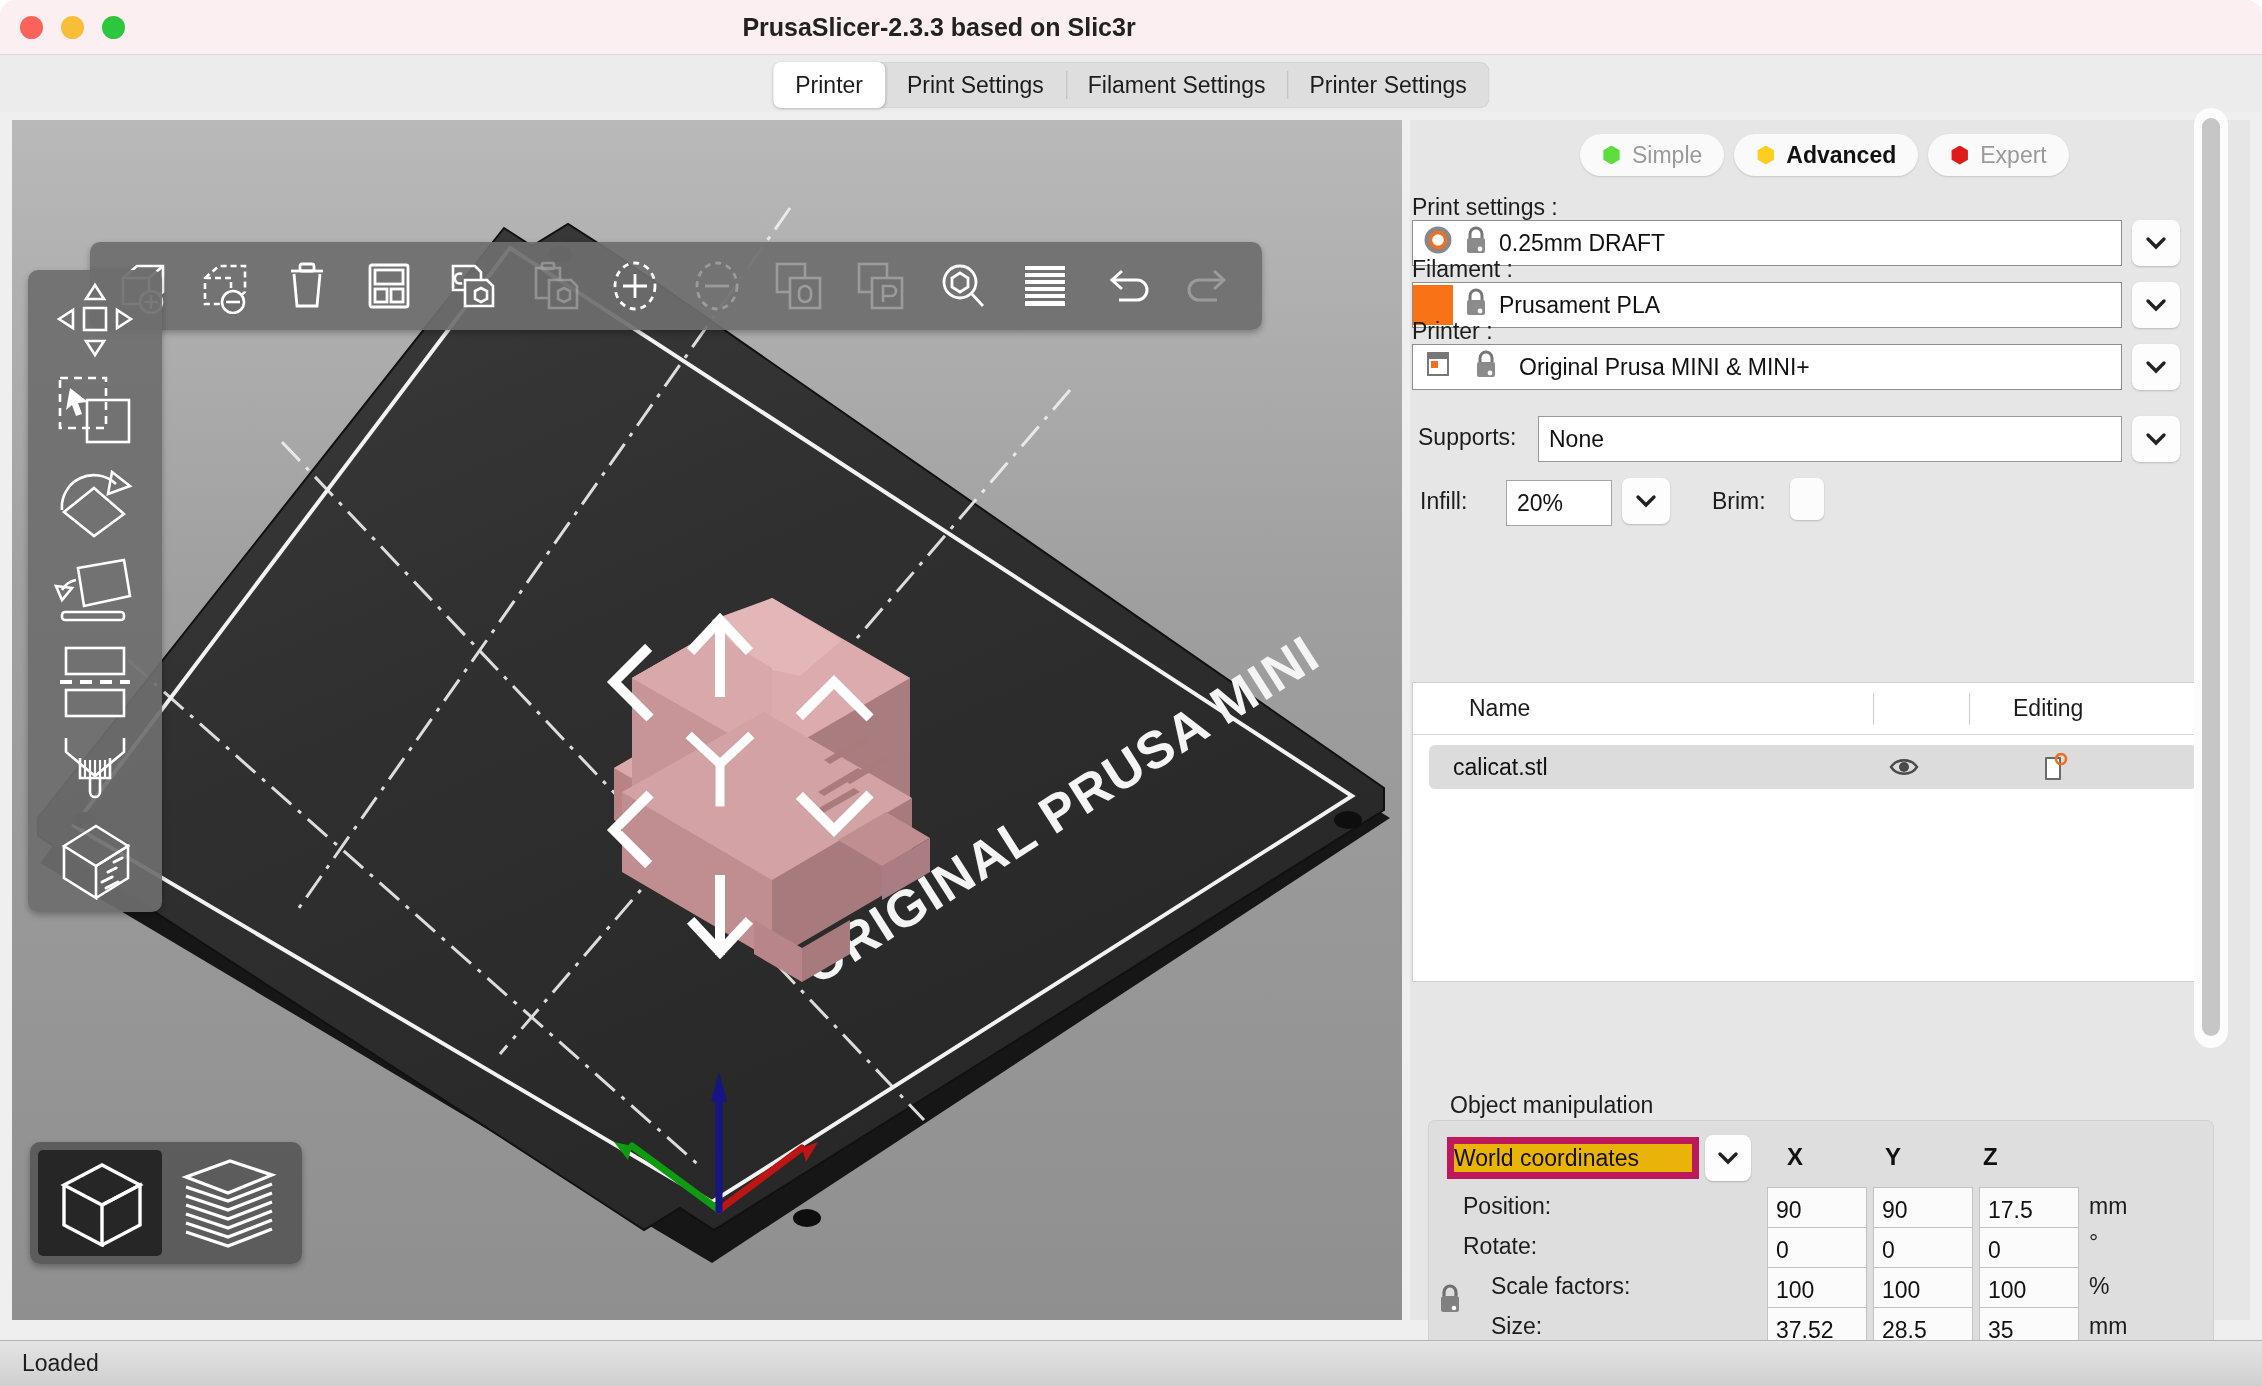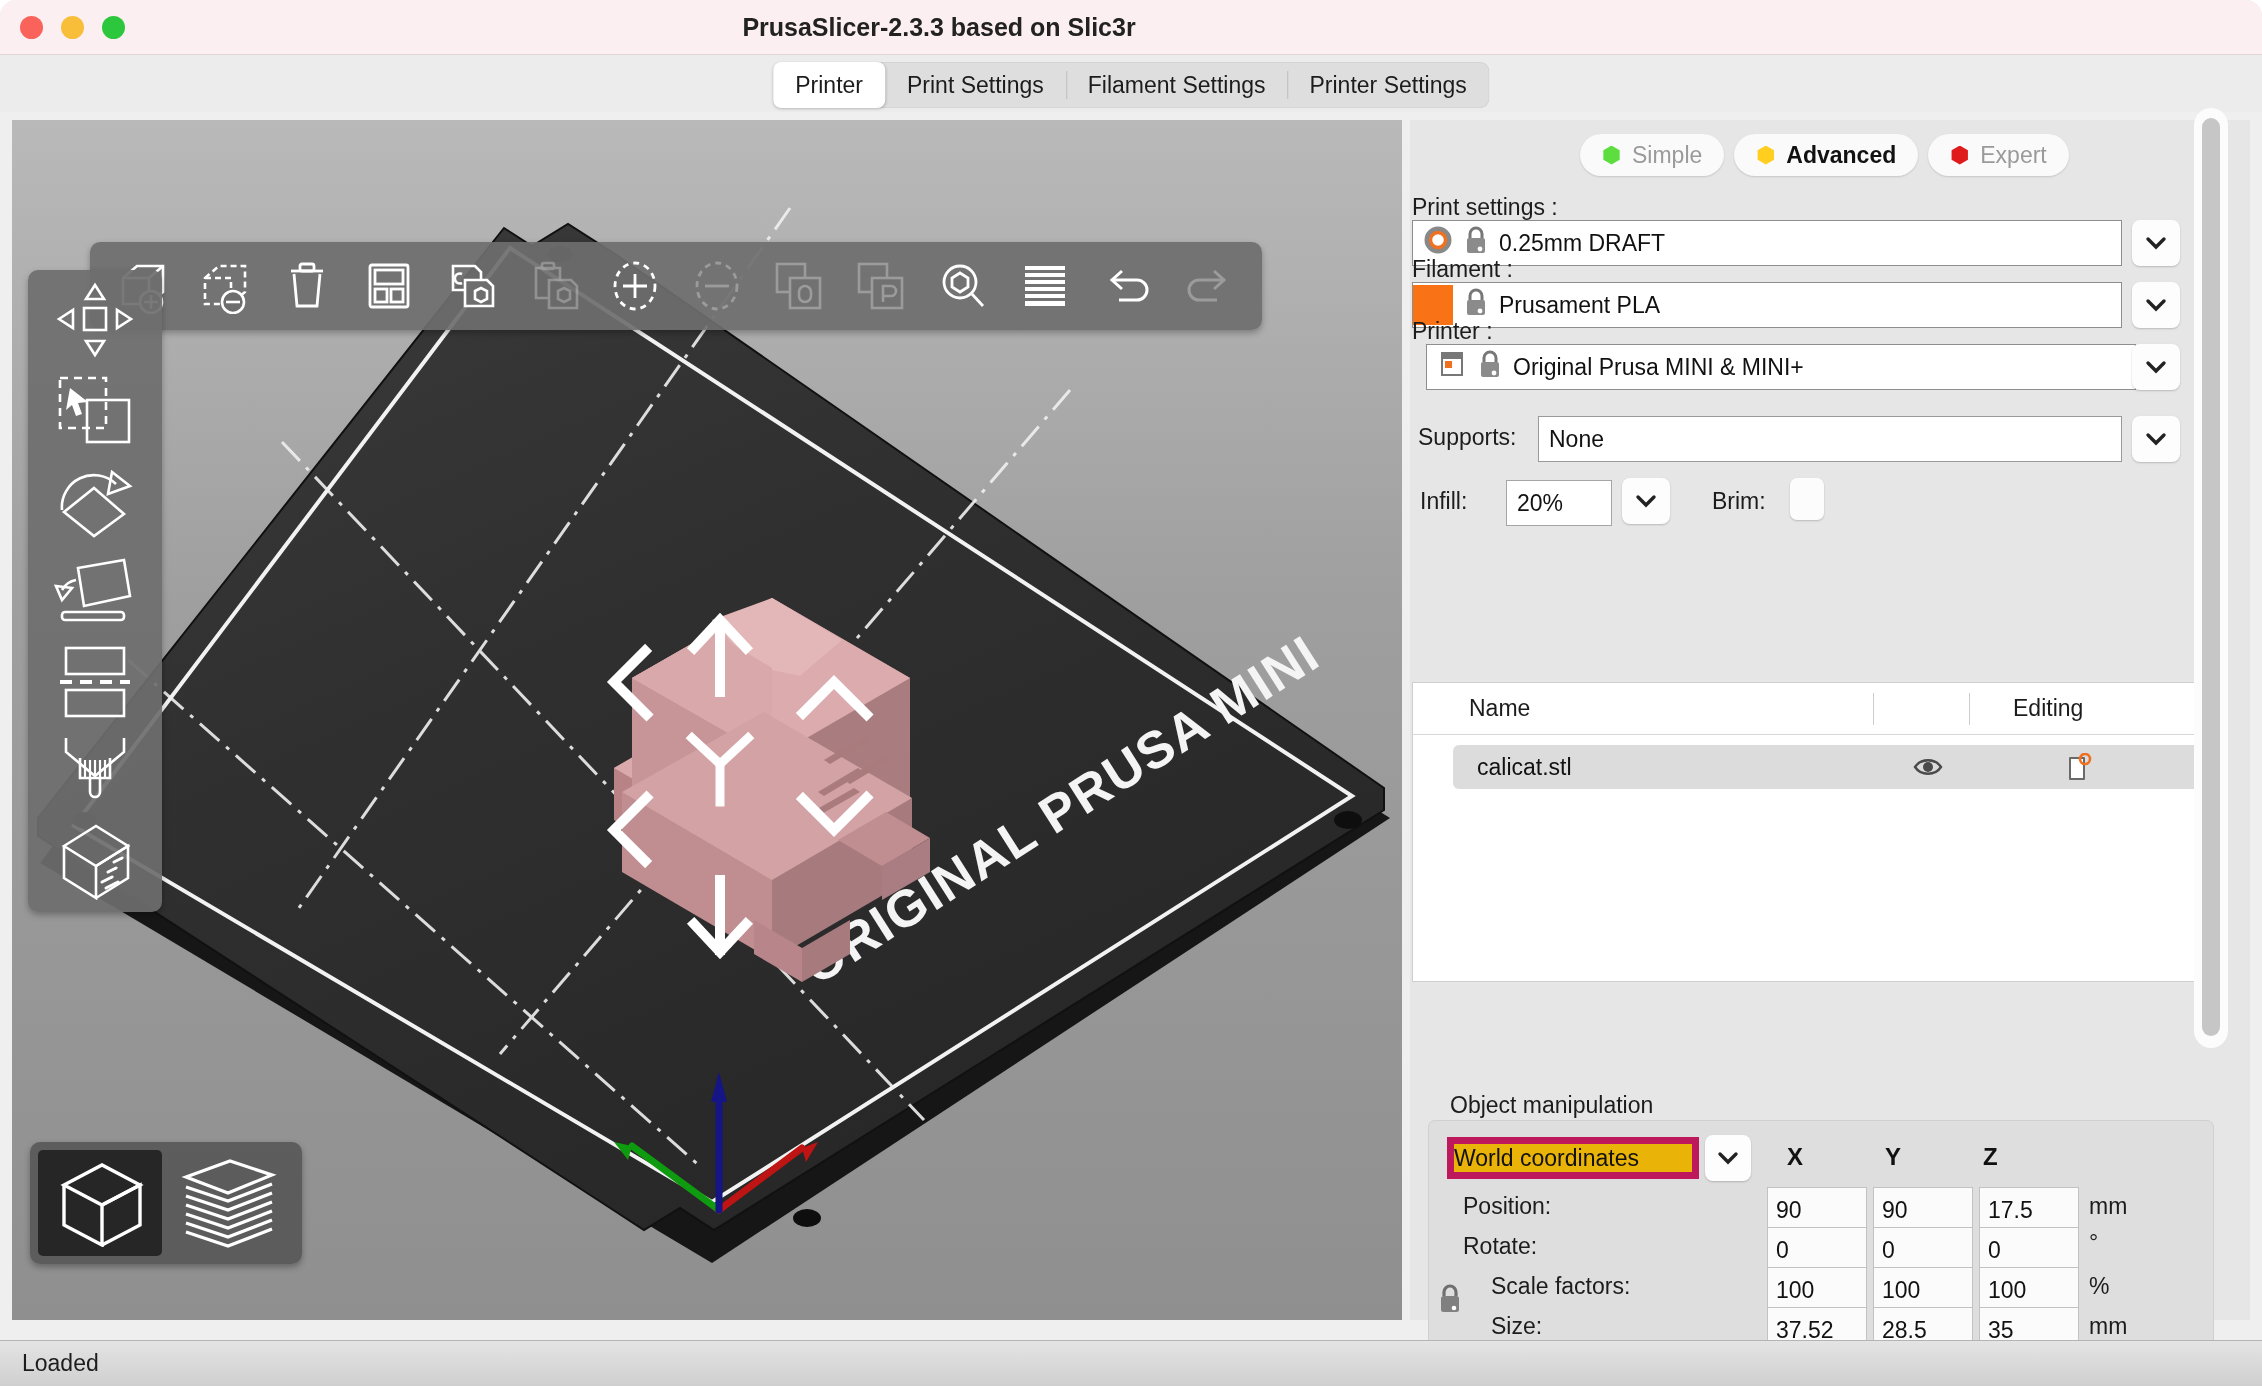--- a/index.html
+++ b/index.html
@@ -213,21 +213,20 @@
   .oh-name { position: absolute; left: 56px; }
   .oh-editing { position: absolute; left: 600px; }
   .oh-sep { position: absolute; top: 10px; width: 1px; height: 32px; background: #cdcdcd; }
   .obj-row {
     position: absolute; left: 16px; top: 62px;
     width: 768px; height: 44px;
     background: #dcdcdc; border-radius: 6px;
     display: flex; align-items: center;
     font-size: 23px; color: #111;
     cursor: pointer;
-    margin-left: 24px;
   }
   .obj-name { position: absolute; left: 24px; }
   .obj-eye { position: absolute; left: 460px; top: 10px; }
   .obj-edit { position: absolute; left: 612px; top: 8px; }
 
   
   .manip-title {
     position: absolute; left: 40px; top: 972px;
     font-size: 23px; color: #1c1c1c;
   }
@@ -695,21 +694,21 @@
         </svg>
       </div>
       <div class="cog-btn" style="left:782px; top:162px;">
         <svg width="32" height="32" viewBox="0 0 32 32">
           <circle cx="16" cy="16" r="12" fill="none" stroke="#8c8c8c" stroke-width="5.5"></circle>
           <circle cx="16" cy="16" r="8" fill="none" stroke="#f07020" stroke-width="3.4"></circle>
         </svg>
       </div>
 
       <div class="field-label" style="left:2px; top:198px;">Printer :</div>
-      <div class="combo" style="left:16px; top:224px; width:710px;">
+      <div class="combo" style="left:2px; top:224px; width:710px;gap:20px;">
         <span>
           <svg width="30" height="30" viewBox="0 0 30 30">
             <rect x="5" y="4" width="20" height="22" fill="#fff" stroke="#777" stroke-width="2"></rect>
             <rect x="5" y="4" width="20" height="6" fill="#777"></rect>
             <rect x="8" y="12" width="7" height="7" fill="#f07020"></rect>
           </svg>
         </span>
         <span>
           <svg width="26" height="30" viewBox="0 0 26 30">
             <path d="M7 13 V9 a6 6 0 0 1 12 0 v4" fill="none" stroke="#777" stroke-width="3"></path>

